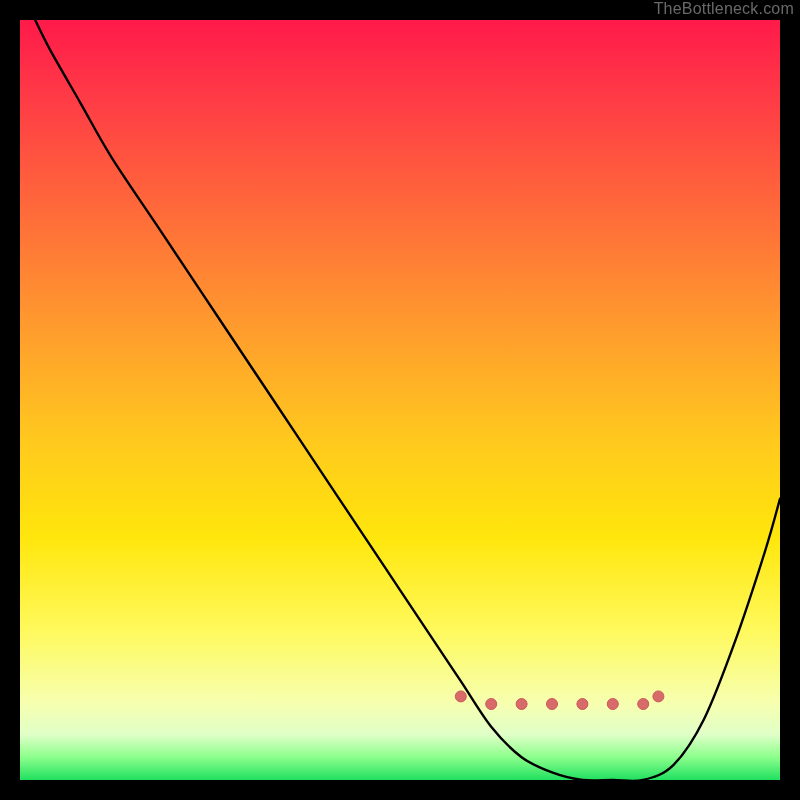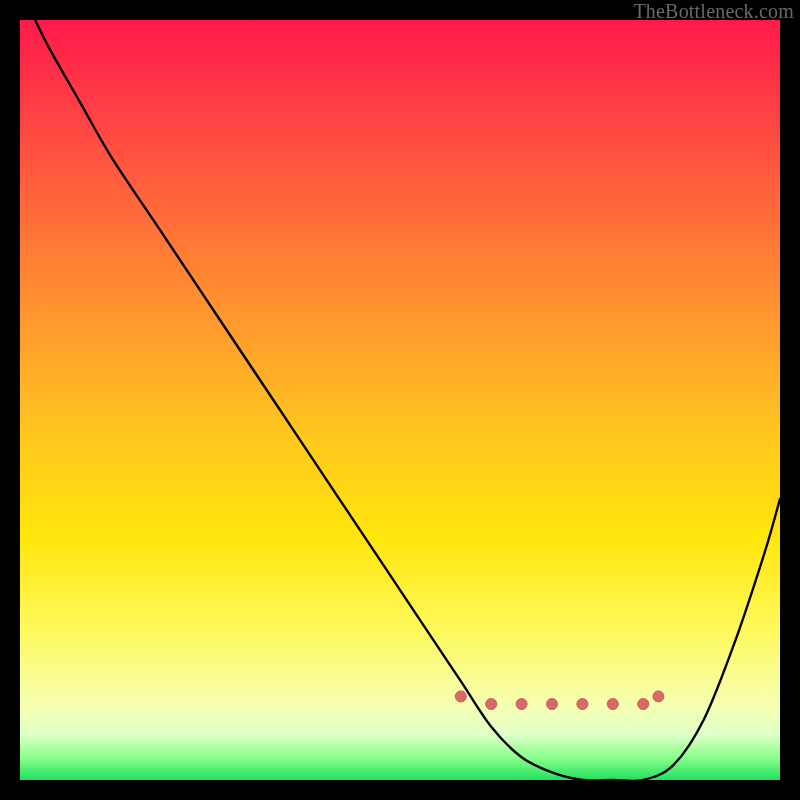--- a/index.html
+++ b/index.html
@@ -47,23 +47,22 @@
     top: 0;
     width: 760px;
     height: 760px;
     overflow: visible;
   }
   .watermark {
     position: absolute;
     right: 6px;
     top: 0px;
     color: #696969;
-    font-size: 20px;
+    font-size: 16px;
     letter-spacing: 0.2px;
-    font-family: Liberation Serif, serif;
   }
 </style>
 </head>
 <body>
 
 <div class="frame">
   <div class="gradient"></div>
 
   <svg class="curve" viewBox="0 0 760 760" preserveAspectRatio="none">
     <path id="curve-path" fill="none" stroke="#000000" stroke-width="2.4" stroke-linecap="round" d="M 15.200000000000001 0 C 17.733333333333334 5.066666666666663, 22.8 16.46666666666664, 30.400000000000002 30.399999999999977 C 38 44.333333333333314, 50.66666666666667 65.86666666666667, 60.800000000000004 83.60000000000002 C 70.93333333333334 101.33333333333337, 78.53333333333335 116.5333333333334, 91.2 136.80000000000007 C 103.86666666666666 157.06666666666675, 121.59999999999998 182.40000000000006, 136.79999999999998 205.20000000000005 C 151.99999999999997 228.00000000000003, 167.2 250.79999999999998, 182.4 273.59999999999997 C 197.60000000000002 296.4, 212.8 319.19999999999993, 228 341.99999999999994 C 243.2 364.79999999999995, 258.4 387.59999999999997, 273.59999999999997 410.4 C 288.79999999999995 433.2, 304 456, 319.2 478.8 C 334.4 501.6, 349.6 524.4000000000001, 364.8 547.2 C 380 570, 397.73333333333335 596.6, 410.40000000000003 615.6 C 423.0666666666667 634.6, 430.66666666666663 646, 440.79999999999995 661.2 C 450.9333333333333 676.4000000000001, 461.06666666666666 694.1333333333333, 471.2 706.8 C 481.3333333333333 719.4666666666666, 491.4666666666667 729.6, 501.6 737.2 C 511.73333333333335 744.8000000000001, 521.8666666666667 748.6, 532 752.4 C 542.1333333333333 756.1999999999999, 552.2666666666667 758.7333333333333, 562.4 760 C 572.5333333333333 761.2666666666667, 582.6666666666667 760, 592.8000000000001 760 C 602.9333333333334 760, 613.0666666666666 762.5333333333333, 623.1999999999999 760 C 633.3333333333333 757.4666666666667, 643.4666666666667 754.9333333333333, 653.6 744.8 C 663.7333333333333 734.6666666666666, 673.8666666666667 719.4666666666667, 684 699.2 C 694.1333333333333 678.9333333333334, 704.2666666666667 651.0666666666667, 714.4 623.2 C 724.5333333333333 595.3333333333334, 737.1999999999999 556.0666666666667, 744.8 532 C 752.4 507.93333333333334, 757.4666666666667 487.6666666666667, 760 478.8"></path>

